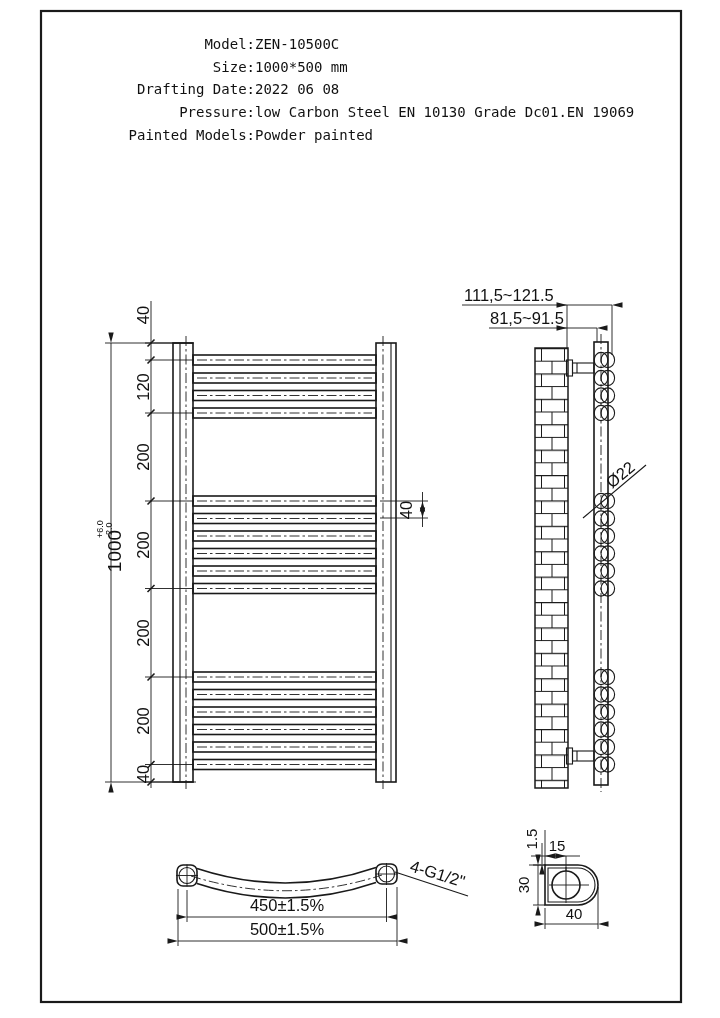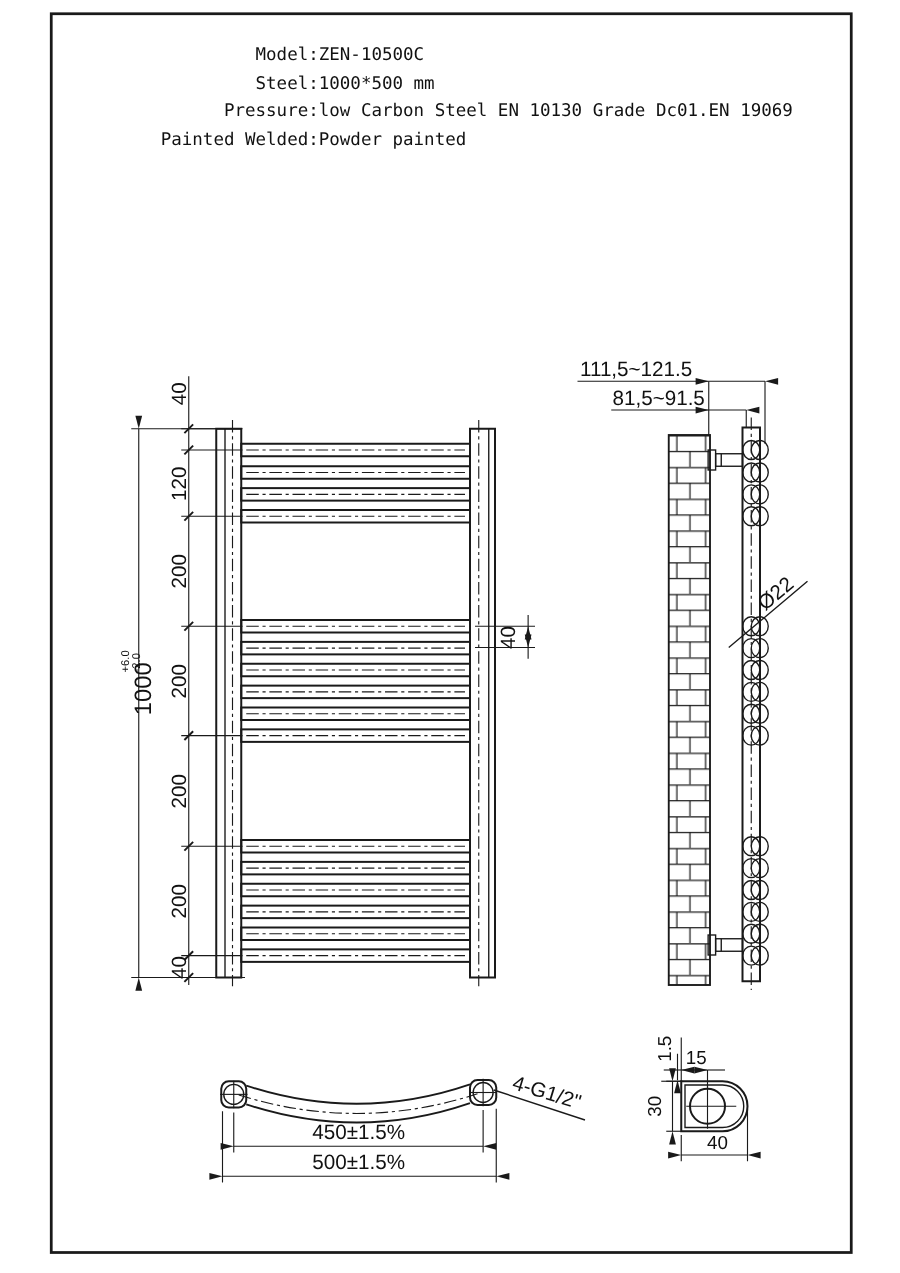--- a/index.html
+++ b/index.html
@@ -276,23 +276,26 @@
       <line class="dim" x1="545" y1="924" x2="598" y2="924" marker-start="url(#arw)" marker-end="url(#arw)"></line>
       <text class="ds" text-anchor="middle" x="574" y="919">40</text>
     </g>
   </svg>
 
   <div class="specs">
     <div class="spec-row">
       <span class="spec-label">Model:</span><span class="spec-value">ZEN-10500C</span>
     </div>
     <div class="spec-row">
-      <span class="spec-label">Steel:</span><span class="spec-value">1000*500 mm</span>
+      <span class="spec-label">Size:</span><span class="spec-value">1000*500 mm</span>
+    </div>
+    <div class="spec-row">
+      <span class="spec-label">Drafting Date:</span><span class="spec-value">2022 06 08</span>
     </div>
     <div class="spec-row">
       <span class="spec-label">Pressure:</span><span class="spec-value">low Carbon Steel  EN 10130 Grade Dc01.EN 19069</span>
     </div>
     <div class="spec-row">
-      <span class="spec-label">Painted Welded:</span><span class="spec-value">Powder painted</span>
+      <span class="spec-label">Painted Models:</span><span class="spec-value">Powder painted</span>
     </div>
   </div>
 
 </div>
 
 </body></html>

